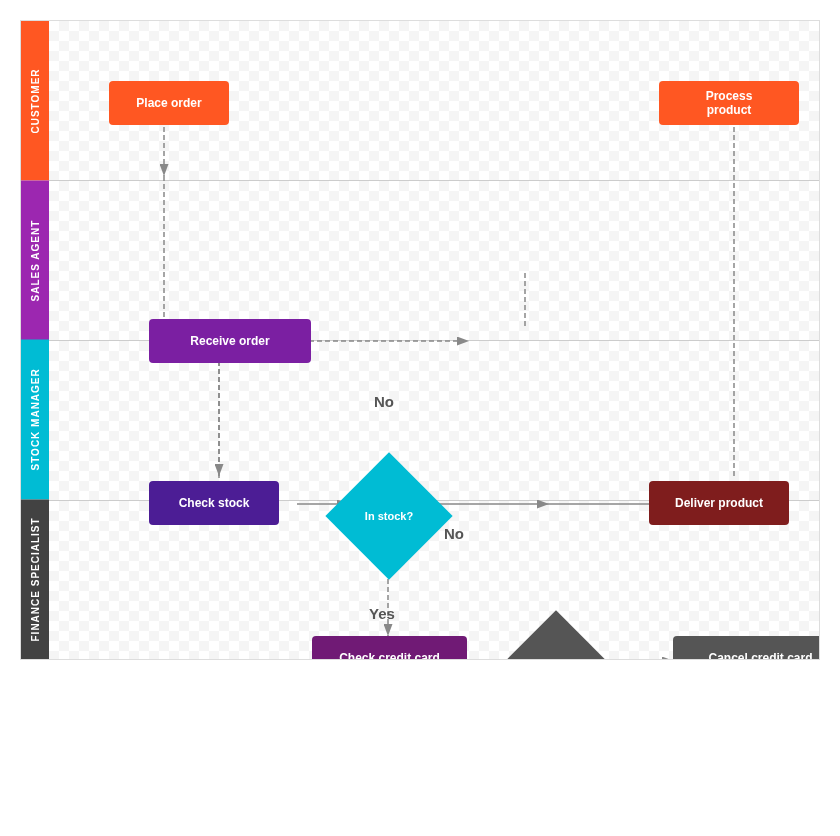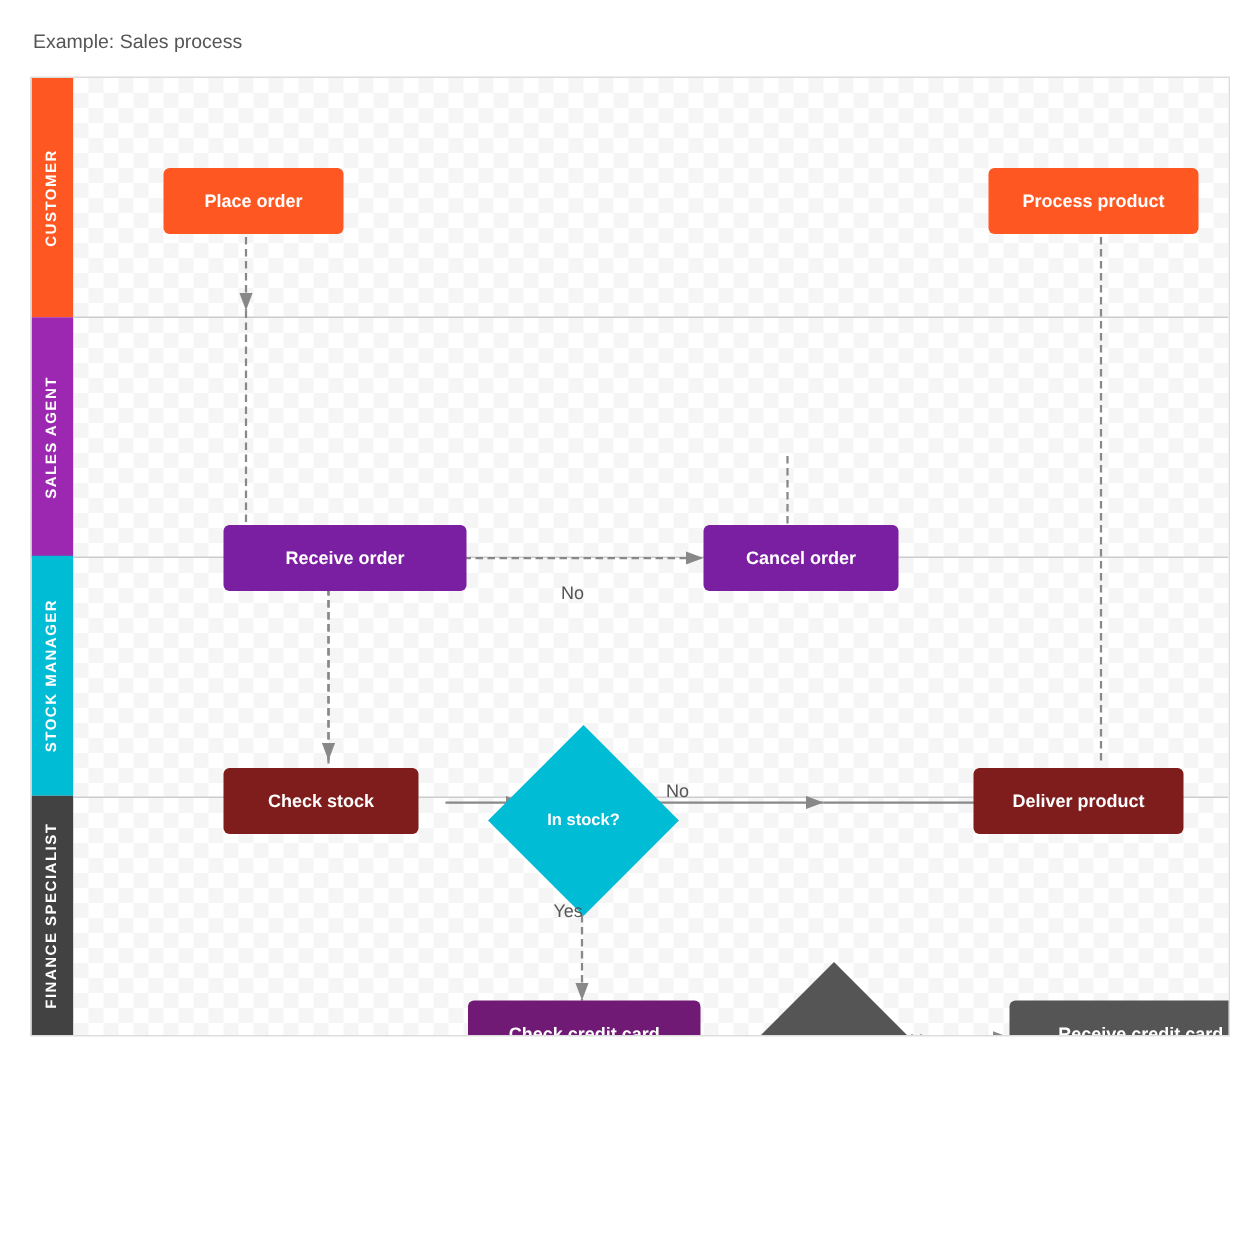--- a/index.html
+++ b/index.html
@@ -105,55 +105,55 @@
       align-items: center;
       justify-content: center;
       text-align: center;
       font-size: 12px;
       font-weight: bold;
       color: white;
       cursor: pointer;
     }
     .node-rect {
       border-radius: 4px;
-      padding: 8px 0;
+      padding: 8px 24px;
     }
     
     .diagram-svg {
       position: absolute;
       top: 0;
       left: 0;
       width: 100%;
       height: 100%;
       pointer-events: none;
     }
     .flow-label {
       position: absolute;
-      font-size: 12px;
+      font-size: 15px;
       color: #555;
-      font-weight: normal;
+      font-weight: bold;
+      margin-top: 36px;
     }
     
     .swimlane-row {
       background-image: 
         linear-gradient(45deg, #f5f5f5 25%, transparent 25%),
         linear-gradient(-45deg, #f5f5f5 25%, transparent 25%),
         linear-gradient(45deg, transparent 75%, #f5f5f5 75%),
         linear-gradient(-45deg, transparent 75%, #f5f5f5 75%);
       background-size: 20px 20px;
       background-position: 0 0, 0 10px, 10px -10px, -10px 0px;
       background-color: white;
     }
   </style>
 </head>
 <body>
 
 <div class="page-wrapper">
 
-  <div class="subtitle">Example: Sales process</div>
 
   <div class="diagram-container" style="height: 640px;">
 
     <div class="swimlane-labels">
       <div class="swimlane-label customer">CUSTOMER</div>
       <div class="swimlane-label sales-agent">SALES AGENT</div>
       <div class="swimlane-label stock-manager">STOCK MANAGER</div>
       <div class="swimlane-label finance-specialist">FINANCE SPECIALIST</div>
     </div>
 
@@ -210,29 +210,26 @@
       </div>
 
       <div class="node node-rect" style="right:20px; top:60px; background:#ff5722; width:140px; height:44px; border-radius:4px;">
         <span>Process product</span>
       </div>
 
       <div class="node node-rect" style="left:100px; top:298px; background:#7b1fa2; width:162px; height:44px; border-radius:4px;">
         <span>Receive order</span>
       </div>
 
-      <div class="node node-rect" style="left:420px; top:298px; background:#7b1fa2; width:130px; height:44px; border-radius:4px;">
-        <span>Cancel order</span>
-      </div>
 
       <div class="flow-label" style="left:325px; top:336px;">
         <span>No</span>
       </div>
 
-      <div class="node node-rect" style="left:100px; top:460px; background:#7f1d1d; width:130px; height:44px; border-radius:4px;">
+      <div class="node node-rect" style="left:100px; top:460px; background:#4c1d95; width:130px; height:44px; border-radius:4px;">
         <span>Check stock</span>
       </div>
 
       <div style="position:absolute; left:295px; top:450px; width:90px; height:90px;">
         <div style="width:90px; height:90px; background:#00bcd4; transform:rotate(45deg); position:absolute;"></div>
         <div style="position:absolute; top:50%; left:50%; transform:translate(-50%,-50%); color:white; font-size:11px; font-weight:bold; text-align:center; white-space:nowrap; z-index:2;">In stock?</div>
       </div>
 
       <div class="flow-label" style="left:395px; top:468px;">
         <span>No</span>
@@ -253,18 +250,18 @@
       <div style="position:absolute; left:462px; top:608px; width:90px; height:90px;">
         <div style="width:90px; height:90px; background:#555555; transform:rotate(45deg); position:absolute;"></div>
 
       </div>
 
       <div class="flow-label" style="left:558px; top:635px;">
         <span>Yes</span>
       </div>
 
       <div class="node node-rect" style="left:624px; top:615px; background:#555555; width:175px; height:44px; border-radius:4px;">
-        <span>Receive credit card</span>
+        <span>Cancel credit card</span>
       </div>
 
     </div>
   </div>
 </div>
 
 </body></html>

